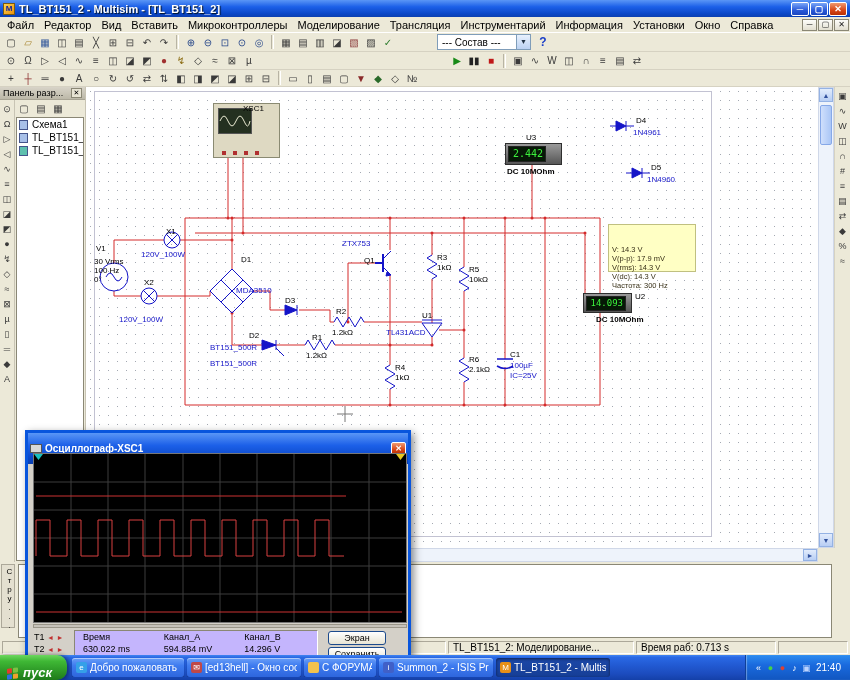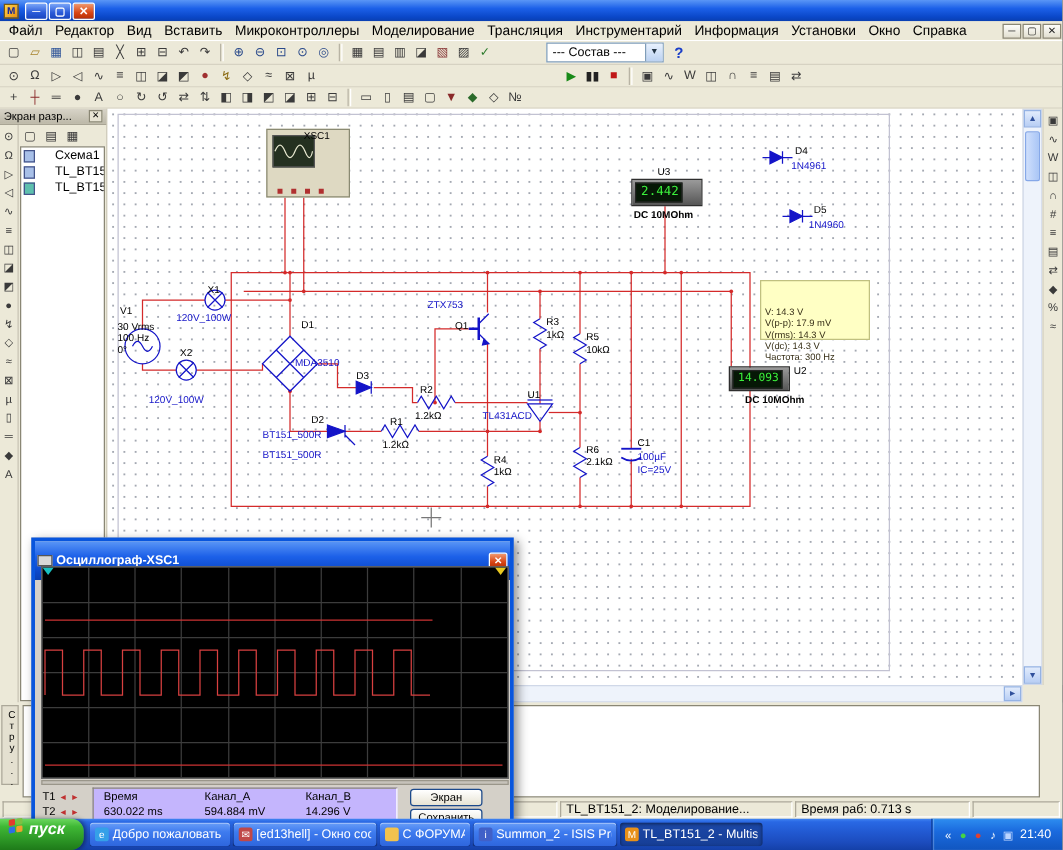--- a/index.html
+++ b/index.html
@@ -48,21 +48,21 @@
 .db-title{height:13px;background:linear-gradient(#d8d4c8,#bcb8a8);display:flex;align-items:center;
  font-size:9px;padding:0 3px;border-bottom:1px solid #a8a494;}
 .db-title .x{margin-left:auto;width:11px;height:10px;border:1px solid #8a8775;background:#e8e4d4;
  font-size:7px;line-height:8px;text-align:center;}
 #palette{position:absolute;left:0;top:13px;width:15px;bottom:0;background:#ece9d8;
  border-right:1px solid #c8c4b4;display:flex;flex-direction:column;align-items:center;gap:1px;padding-top:2px;}
 .v .tbi{min-width:13px;height:14px;font-size:9px;}
 #db-tools{position:absolute;left:16px;top:14px;height:15px;display:flex;gap:1px;}
 #db-tree{position:absolute;left:16px;top:30px;right:1px;bottom:1px;background:#fff;
  border:1px solid #8a8775;overflow:hidden;}
-.tree-row{display:flex;align-items:center;gap:16px;padding:1px 2px;font-size:10px;white-space:nowrap;}
+.tree-row{display:flex;align-items:center;gap:4px;padding:1px 2px;font-size:10px;white-space:nowrap;}
 .tree-ico{width:9px;height:10px;border:1px solid #44548a;flex:none;}
 
 #rightbar{position:absolute;left:834px;top:87px;width:16px;height:461px;background:#ece9d8;
  display:flex;flex-direction:column;align-items:center;gap:1px;padding-top:2px;border-left:1px solid #d6d2c2;}
 
 
 #canvas{position:absolute;left:86px;top:87px;width:732px;height:461px;background-color:#fff;
  background-image:radial-gradient(#a4a9b2 0.7px,transparent 0.9px);background-size:9px 9px;overflow:hidden;}
 .page-border{position:absolute;left:8px;top:4px;width:618px;height:446px;border:1px solid #c2c2d2;}
 .lbl{position:absolute;font-size:8px;line-height:9px;color:#000;white-space:nowrap;}
@@ -92,21 +92,21 @@
 #sheetview{position:absolute;left:18px;top:2px;right:18px;bottom:2px;background:#fff;border:1px solid #8a8775;}
 #statusbar{position:absolute;left:0;top:640px;width:850px;height:15px;background:#ece9d8;display:flex;
  gap:2px;padding:1px 2px;z-index:10;}
 .sseg{border:1px solid;border-color:#aca899 #fff #fff #aca899;font-size:10px;padding:0 4px;
  display:flex;align-items:center;white-space:nowrap;overflow:hidden;}
 
 #taskbar{position:absolute;left:0;top:655px;width:850px;height:25px;z-index:200;display:flex;align-items:center;
  background:linear-gradient(180deg,#4185f2 0%,#2968e4 10%,#2158d0 45%,#1c4cbe 75%,#1440a8 100%);}
 #startbtn{height:25px;padding:0 15px 0 7px;border-radius:0 10px 10px 0;flex:none;
  background:linear-gradient(180deg,#6cd75f,#3fb835 25%,#2f9c28 60%,#1e7a19);
- color:#fff;font-style:italic;font-weight:bold;font-size:13px;display:flex;align-items:flex-start;gap:4px;
+ color:#fff;font-style:italic;font-weight:bold;font-size:13px;display:flex;align-items:flex-end;gap:4px;
  box-shadow:2px 0 4px rgba(0,0,0,.45);}
 .flag{width:12px;height:12px;display:grid;grid-template-columns:5px 5px;grid-auto-rows:5px;gap:1px;transform:skewY(-8deg);}
 .flag span{border-radius:1px;}
 #tasks{flex:1;display:flex;gap:3px;padding:0 5px;overflow:hidden;align-items:center;}
 .task{height:19px;border-radius:3px;display:flex;align-items:center;gap:3px;padding:0 4px;color:#fff;
  font-size:10px;flex:none;background:linear-gradient(180deg,#6a9ff8,#3e7bef 40%,#2e66dd);
  box-shadow:inset 0 1px 0 rgba(255,255,255,.45),0 1px 1px rgba(0,0,0,.35);}
 .task.active{background:linear-gradient(180deg,#1c48a8,#163e96);box-shadow:inset 0 1px 3px rgba(0,0,0,.55);}
 .task-ico{width:11px;height:11px;border-radius:2px;font-size:8px;line-height:11px;text-align:center;color:#fff;flex:none;}
 .task-label{white-space:nowrap;overflow:hidden;}
@@ -138,20 +138,21 @@
 .xp-btn{position:absolute;width:58px;height:14px;background:linear-gradient(#fff,#e8e4d4);
  border:1px solid #1c4a8c;border-radius:3px;font-size:9px;text-align:center;line-height:12px;}
 </style>
 </head>
 <body>
 
 <div id="root">
 
   <div id="titlebar">
     <div class="win-ico">M</div>
+    <div class="ttl">TL_BT151_2 - Multisim - [TL_BT151_2]</div>
     <div class="cap-btn">─</div>
     <div class="cap-btn">▢</div>
     <div class="cap-btn close">✕</div>
   </div>
 
   <div id="menubar">
     <span id="menu-items"><span class="menu-item">Файл</span><span class="menu-item">Редактор</span><span class="menu-item">Вид</span><span class="menu-item">Вставить</span><span class="menu-item">Микроконтроллеры</span><span class="menu-item">Моделирование</span><span class="menu-item">Трансляция</span><span class="menu-item">Инструментарий</span><span class="menu-item">Информация</span><span class="menu-item">Установки</span><span class="menu-item">Окно</span><span class="menu-item">Справка</span></span>
     <span class="spacer"></span>
     <div class="mdi-btn">─</div>
     <div class="mdi-btn">▢</div>
@@ -261,21 +262,21 @@
         <div class="tbi">▢</div>
         <div class="tbi" style="color: rgb(138, 42, 42);">▼</div>
         <div class="tbi" style="color: rgb(42, 106, 42);">◆</div>
         <div class="tbi">◇</div>
         <div class="tbi">№</div>
       </span>
   </div>
 
   <div id="designbox">
     <div class="db-title">
-      <span>Экран разр...</span>
+      <span>Панель разр...</span>
       <span class="x">✕</span>
     </div>
     <div id="palette" class="v">
         <div class="tbi">⊙</div>
         <div class="tbi">Ω</div>
         <div class="tbi">▷</div>
         <div class="tbi">◁</div>
         <div class="tbi">∿</div>
         <div class="tbi">≡</div>
         <div class="tbi">◫</div>

